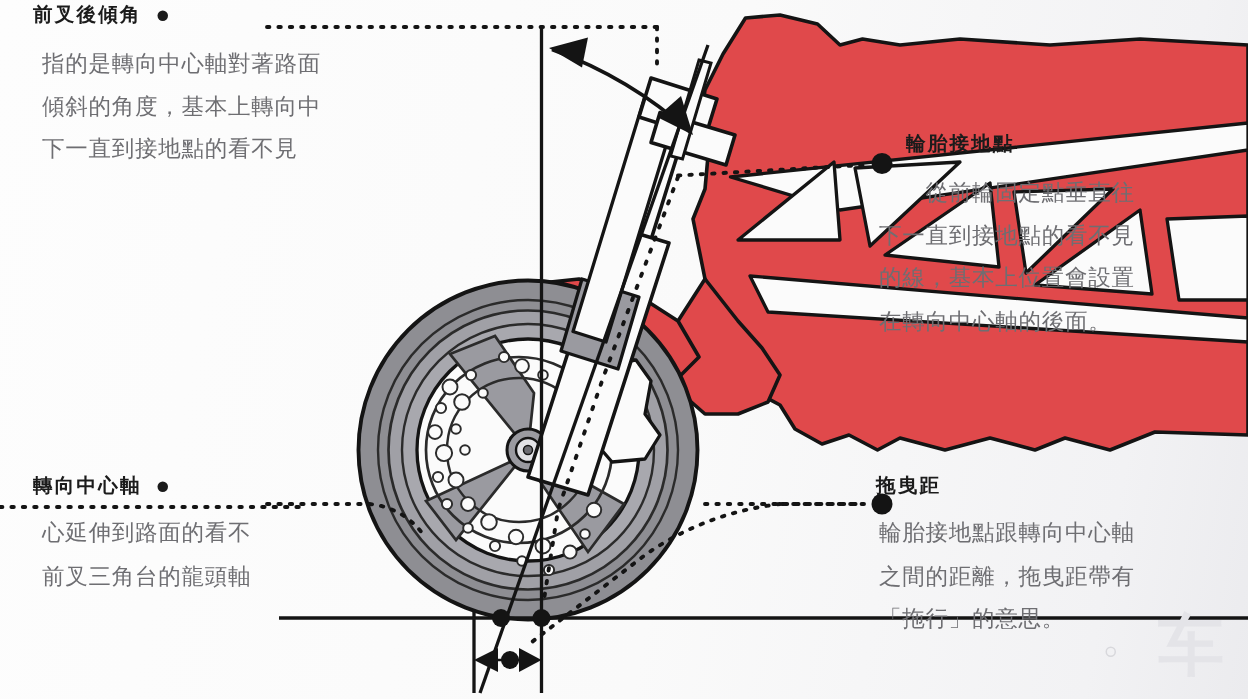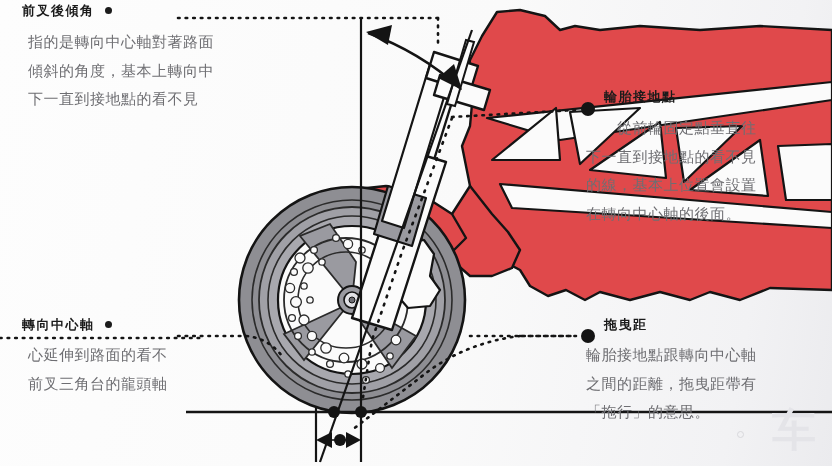--- a/index.html
+++ b/index.html
@@ -263,21 +263,21 @@
     <div class="body-text">
       <p>　　從前輪固定點垂直往</p>
       <p>下一直到接地點的看不見</p>
       <p>的線，基本上位置會設置</p>
       <p>在轉向中心軸的後面。</p>
     </div>
   </div>
 
   <div class="callout" id="c-trail">
     <div class="head-row">
-      <span class="heading" style="margin-left:20px">拖曳距</span>
+      <span class="heading" style="">拖曳距</span>
     </div>
     <div class="body-text">
       <p>輪胎接地點跟轉向中心軸</p>
       <p>之間的距離，拖曳距帶有</p>
       <p>「拖行」的意思。</p>
     </div>
   </div>
 
   <div class="wm-dot"></div>
   <div class="watermark">车</div>

